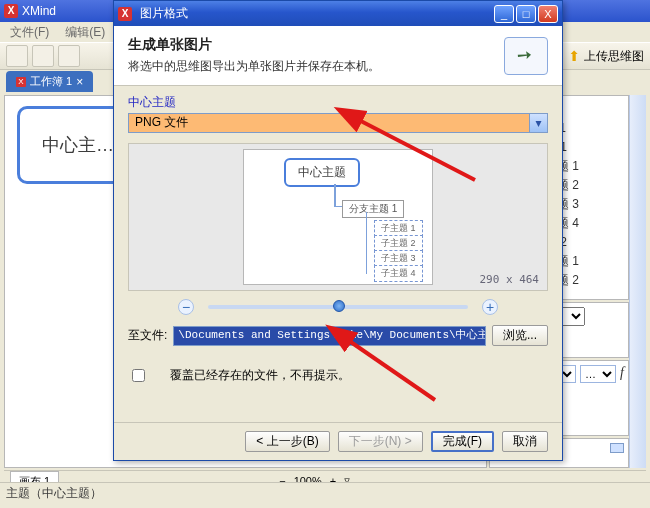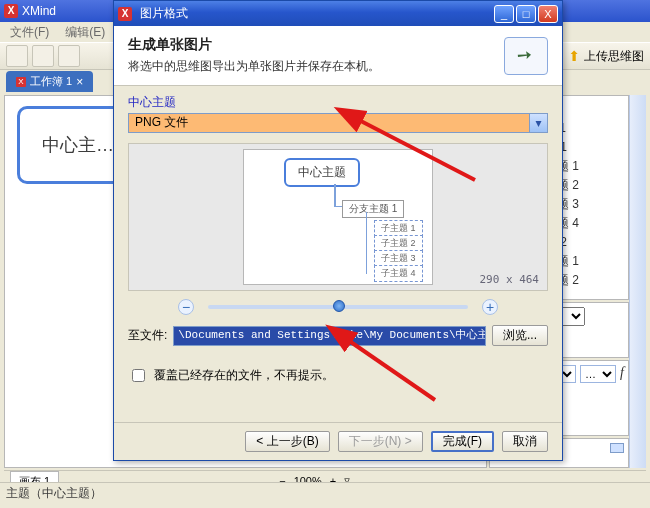--- a/index.html
+++ b/index.html
@@ -75,21 +75,21 @@
 .z-ctrl{color:#3a6fb8;font-size:14px;border:1px solid #a9c0e6;width:16px;height:16px;line-height:14px;text-align:center;border-radius:8px;background:#eaf2ff}
 .slider{width:260px;height:4px;background:#c8d8f2;position:relative;border-radius:2px}
 .slider .knob{position:absolute;left:48%;top:-5px;width:12px;height:12px;border-radius:50%;background:radial-gradient(#7fb5f3,#2d6dc9);border:1px solid #2256a8}
 
 .filerow{display:flex;align-items:center;gap:6px;margin-bottom:20px}
 .filerow .lab{white-space:nowrap}
 .fileinput{flex:1;height:20px;border:1px solid #7e9cc9;background:#2a4ba8;color:#fff;padding:0 4px;font-family:"Courier New",monospace;font-size:11px;overflow:hidden;white-space:nowrap}
 .btn{height:21px;border:1px solid #9a9a9a;background:linear-gradient(#fefefe,#e6e3d4);padding:0 10px;cursor:pointer;font-size:12px;border-radius:2px}
 .btn.primary{border:2px solid #4670c8}
 
-.chkrow{display:flex;align-items:center;gap:6px;margin-bottom:6px}
+.chkrow{display:flex;align-items:center;gap:22px;margin-bottom:6px}
 .chkrow input{width:13px;height:13px}
 
 .dlg-footer{position:absolute;left:0;right:0;bottom:0;padding:8px 14px;border-top:1px solid #c7c5b8;display:flex;justify-content:flex-end;gap:8px;background:#ece9d8}
 
 
 .arrow-annot{position:absolute;pointer-events:none}
 .arrow-annot svg{overflow:visible}
 
 .vscroll{width:17px;background:linear-gradient(90deg,#e7eefb,#cddcf5);border-left:1px solid #b5c7e8}
 .shape-pane{height:30px;flex:none}

